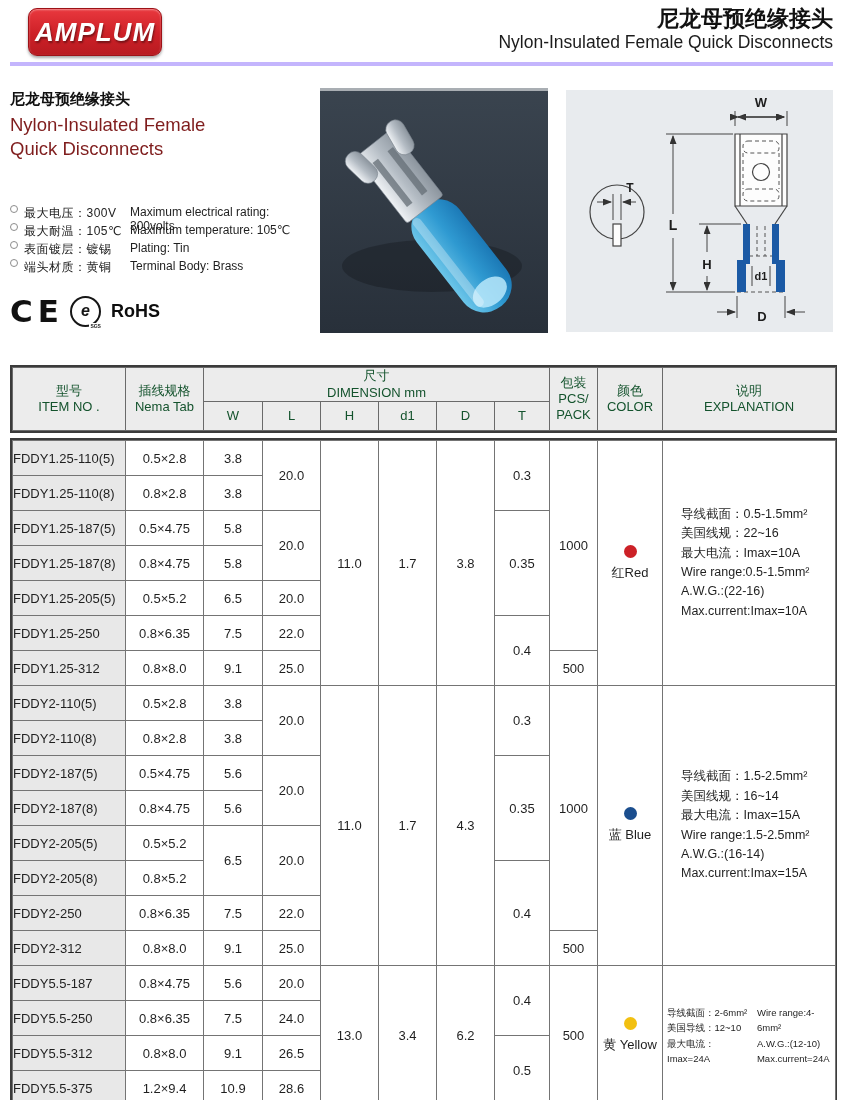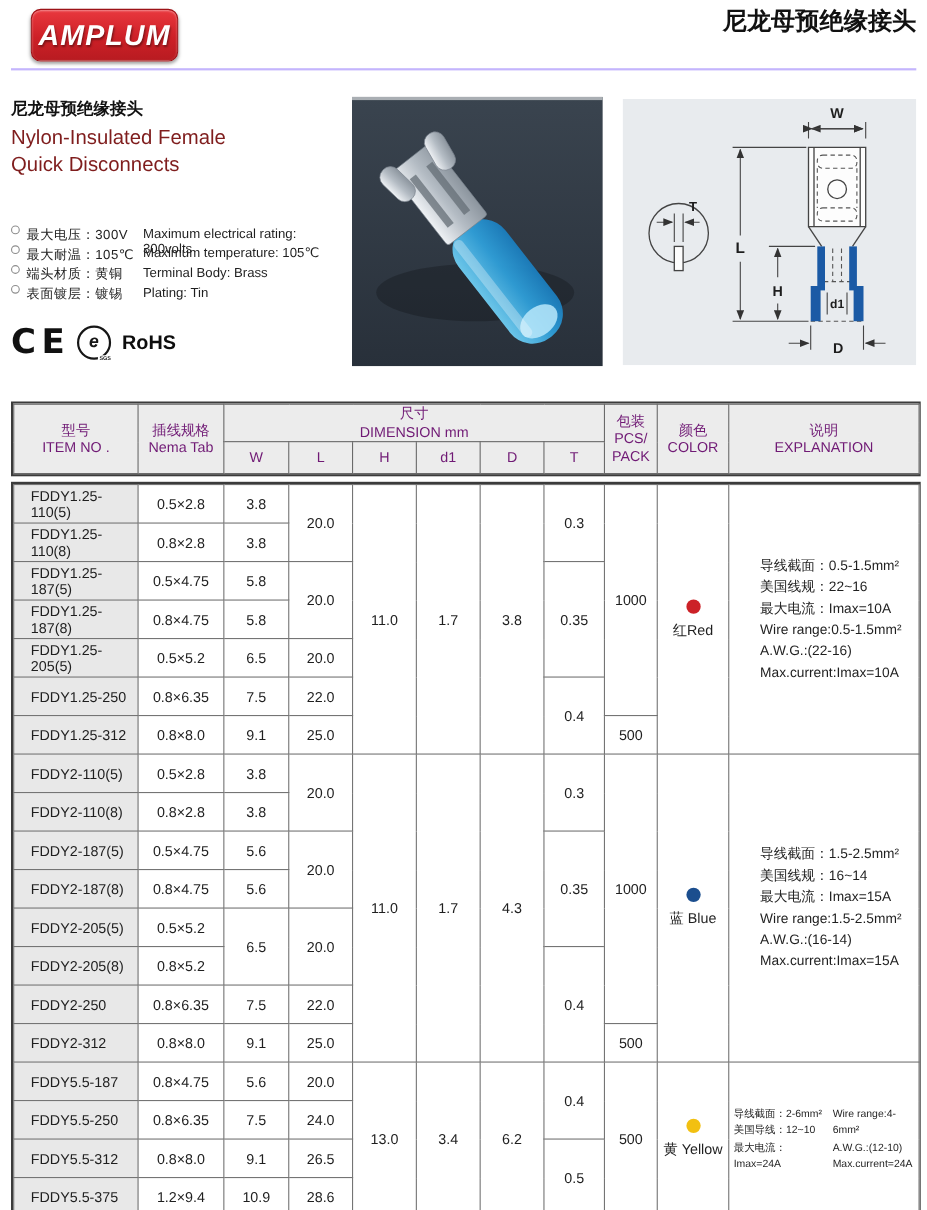--- a/index.html
+++ b/index.html
@@ -1,20 +1,20 @@
 <!DOCTYPE html>
 <html><head>
 <meta charset="utf-8">
 <style>
   html,body{margin:0;padding:0;background:#fff;}
   .page{position:relative;width:843px;height:1100px;background:#fff;overflow:hidden;
         font-family:"Liberation Sans","DejaVu Sans",sans-serif;color:#222;}
 
   
-  .top{position:absolute;left:10px;top:0;width:823px;height:62px;border-bottom:2px solid #c4b5fd;}
+  .top{position:absolute;left:10px;top:0;width:823px;height:62px;border-bottom:4px solid #c4b5fd;}
   .logo{position:absolute;left:18px;top:8px;width:132px;height:46px;border-radius:9px;
         background:linear-gradient(#e9383e,#cd2027 55%,#b81b21);border:1px solid #9d1217;
         box-shadow:0 2px 3px rgba(0,0,0,.35), inset 0 1px 2px rgba(255,255,255,.45);
         display:flex;align-items:center;justify-content:center;}
   .logo span{color:#fff;font-weight:bold;font-style:italic;font-size:26px;letter-spacing:1px;
         text-shadow:1px 2px 2px rgba(0,0,0,.4);}
   .top-titles{position:absolute;right:0;top:6px;text-align:right;}
   .top-title-zh{font-size:22px;font-weight:bold;color:#111;line-height:1.2;}
   .top-title-en{font-size:17.5px;color:#1c1c1c;line-height:1.25;}
 
@@ -39,45 +39,46 @@
   .photo-box{width:228px;height:245px;flex:none;margin-left:10px;}
   .diagram-box{width:267px;height:242px;flex:none;margin-left:18px;margin-top:2px;}
 
   
   .tbl-wrap{position:absolute;left:10px;width:823px;}
   .hdr-wrap{top:365px;}
   .body-wrap{top:438px;}
   table{border-collapse:collapse;table-layout:fixed;width:823px;}
   .hdr-table{background:#ececec;}
   .hdr-table td{border:1px solid #6a6a6a;text-align:center;vertical-align:middle;
-      font-size:13px;color:#701a75;padding:0;line-height:1.25;}
+      font-size:13px;color:#14532d;padding:0;line-height:1.25;}
   .hdr-table .r1{height:34px;}
   .hdr-table .r2{height:29px;}
   .outer{border:2px solid #3b3b3b;}
   .body-table td{border:1px solid #747474;text-align:center;vertical-align:middle;
       font-size:13px;color:#1f1f1f;padding:0;height:34px;background:#fff;}
-  .body-table td.item{background:#e8e8e8;text-align:left;padding-left:15px;font-size:13px;}
-  .body-table td.expl{ text-align:left;padding-left:28px;font-size:12.5px;line-height:1.55;}
+  .body-table td.item{background:#e8e8e8;text-align:left;font-size:13px;}
+  .body-table td.expl{ text-align:left;padding-left:18px;font-size:12.5px;line-height:1.55;}
   .body-table td.expl2{padding:0 4px;}
   .expl2 .cols{display:flex;gap:8px;justify-content:center;text-align:left;
       font-size:9.5px;line-height:1.6;}
   .dot{display:inline-block;width:13px;height:13px;border-radius:50%;margin-bottom:3px;}
   .color-lb{font-size:13px;}
 </style>
 </head>
 <body>
 
 <div class="page">
 
   <div class="top">
     <div class="logo">
       <span>AMPLUM</span>
     </div>
     <div class="top-titles">
       <div class="top-title-zh">尼龙母预绝缘接头</div>
+      <div class="top-title-en">Nylon-Insulated Female Quick Disconnects</div>
     </div>
   </div>
 
   <div class="intro">
     <div class="intro-left">
       <div class="p-name-zh">尼龙母预绝缘接头</div>
       <div class="p-name-en">
         <div>Nylon-Insulated Female</div>
         <div>Quick Disconnects</div>
       </div>
@@ -87,27 +88,27 @@
             <span class="spec-zh">最大电压：300V</span>
             <span class="spec-en">Maximum electrical rating: 300volts</span>
           </li>
         <li>
             <span class="bullet"></span>
             <span class="spec-zh">最大耐温：105℃</span>
             <span class="spec-en">Maximum temperature: 105℃</span>
           </li>
         <li>
             <span class="bullet"></span>
-            <span class="spec-zh">端头材质：黄铜</span>
-            <span class="spec-en">Terminal Body: Brass</span>
+            <span class="spec-zh">表面镀层：镀锡</span>
+            <span class="spec-en">Plating: Tin</span>
           </li>
         <li>
             <span class="bullet"></span>
-            <span class="spec-zh">表面镀层：镀锡</span>
-            <span class="spec-en">Plating: Tin</span>
+            <span class="spec-zh">端头材质：黄铜</span>
+            <span class="spec-en">Terminal Body: Brass</span>
           </li>
       </ul>
       <div class="certs">
         <span class="ce">CE</span>
         <span class="sgs">
           <span class="e">e</span>
           <span class="s">SGS</span>
         </span>
         <span class="rohs">RoHS</span>
       </div>

